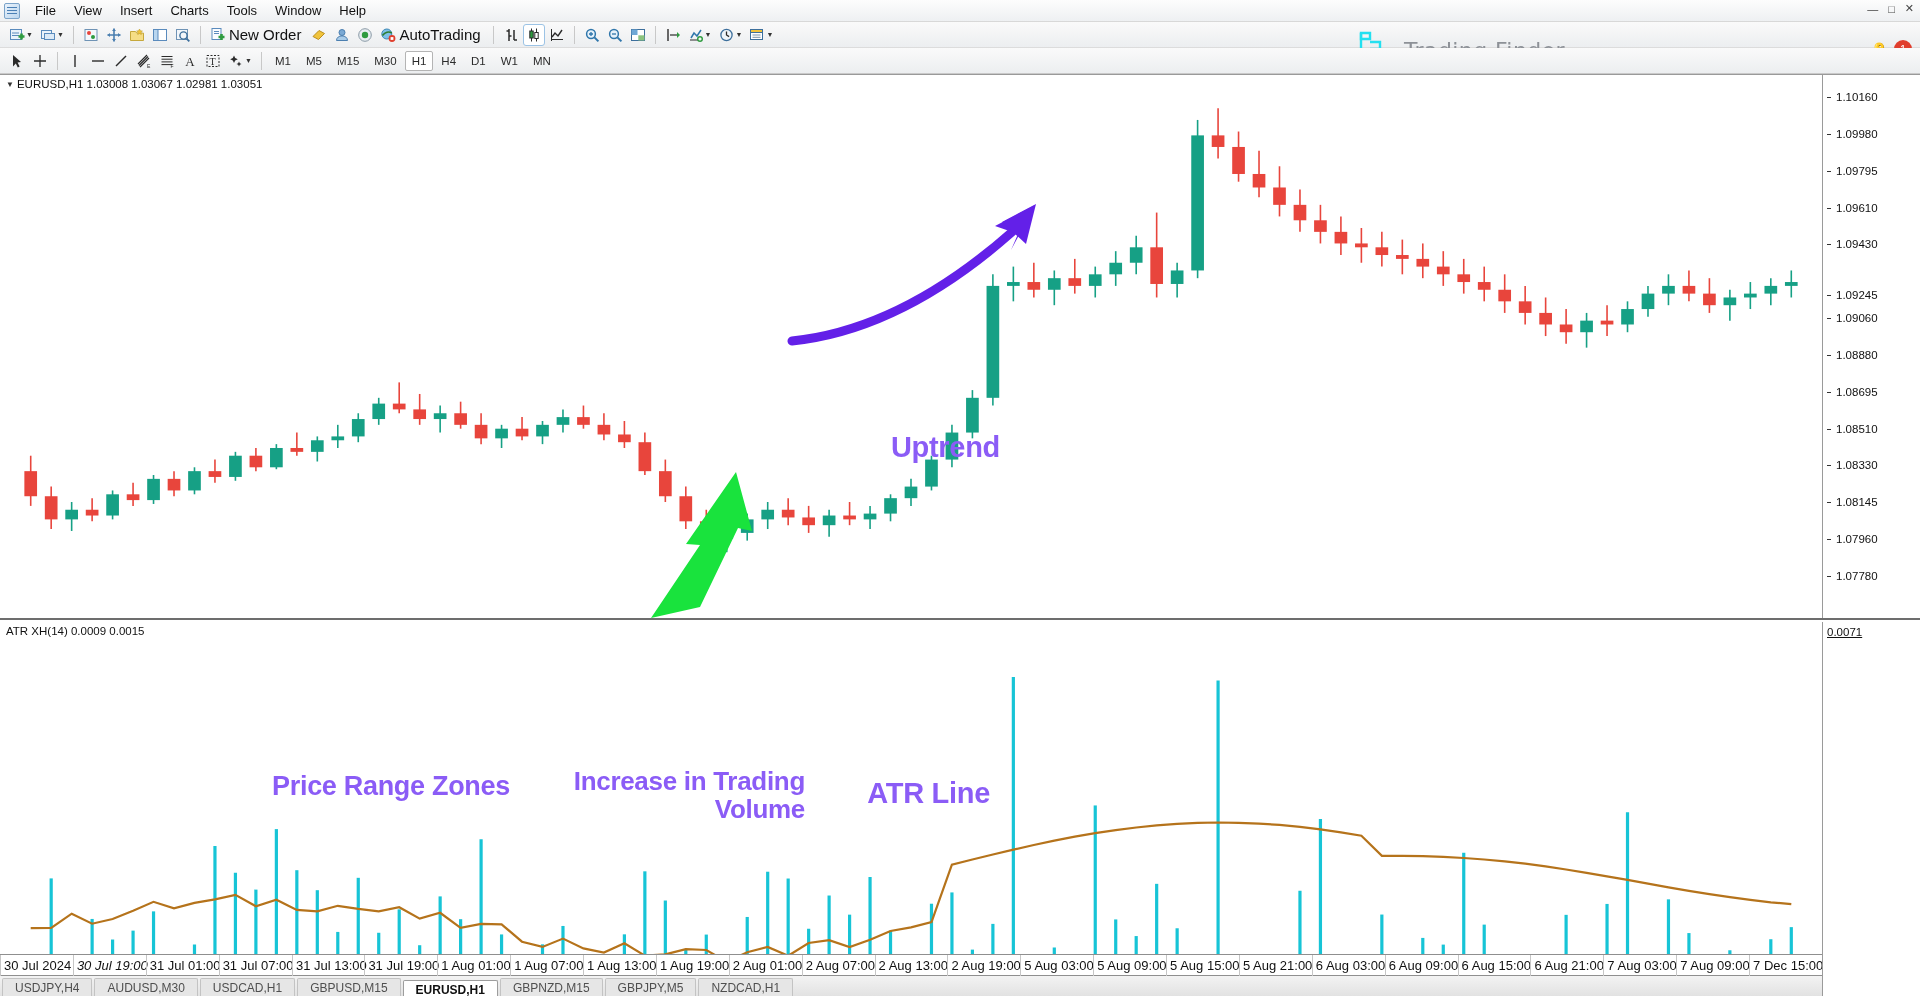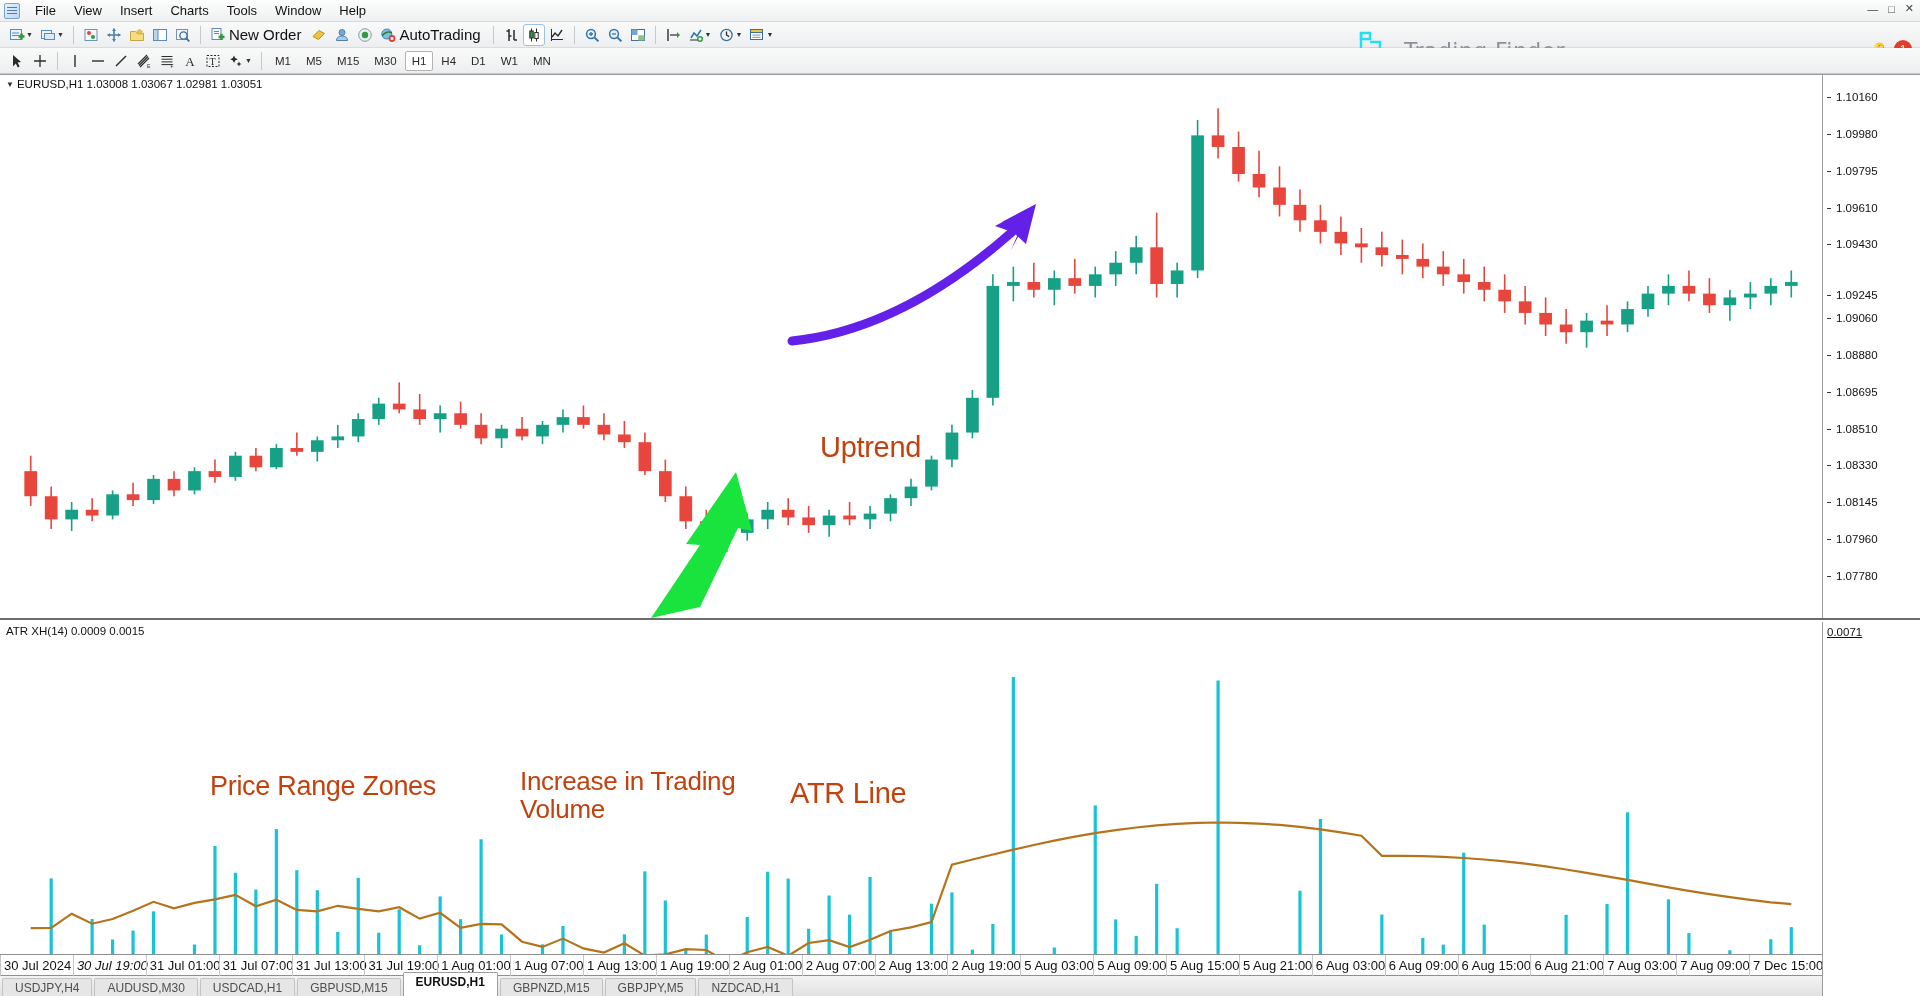--- a/index.html
+++ b/index.html
@@ -112,26 +112,26 @@
   .tabbar {
     position:absolute; top:976px; left:0; width:1920px; height:20px;
     background:linear-gradient(#f3f3f3,#e2e2e2); display:flex; align-items:flex-end;
     padding-left:2px;
   }
   .chart-tab {
     font-size:12px; color:#4f4f4f; padding:2px 12px; height:18px;
     background:#e6e6e6; border:1px solid #c3c3c3; border-bottom:none;
     margin-right:2px; border-radius:2px 2px 0 0; cursor:default; line-height:14px;
   }
-  .chart-tab.active { background:#fff; color:#111; border-color:#9d9d9d; height:24px; font-weight:600;}
+  .chart-tab.active { background:#fff; color:#111; border-color:#9d9d9d; height:16px; font-weight:600;}
 
   
   .anno {
-    position:absolute; color:#c2410c; font-weight:normal; z-index:20;
-    font-family:"Liberation Sans", sans-serif; text-align:left; line-height:1.06;
+    position:absolute; color:#8b5cf6; font-weight:bold; z-index:20;
+    font-family:"Liberation Sans", sans-serif; text-align:right; line-height:1.06;
     letter-spacing:-.3px;
   }
   svg.ov { position:absolute; left:0; top:0; pointer-events:none; z-index:19; }
 </style>
 </head>
 <body>
 
 <div id="app">
 
   <div class="menubar">

